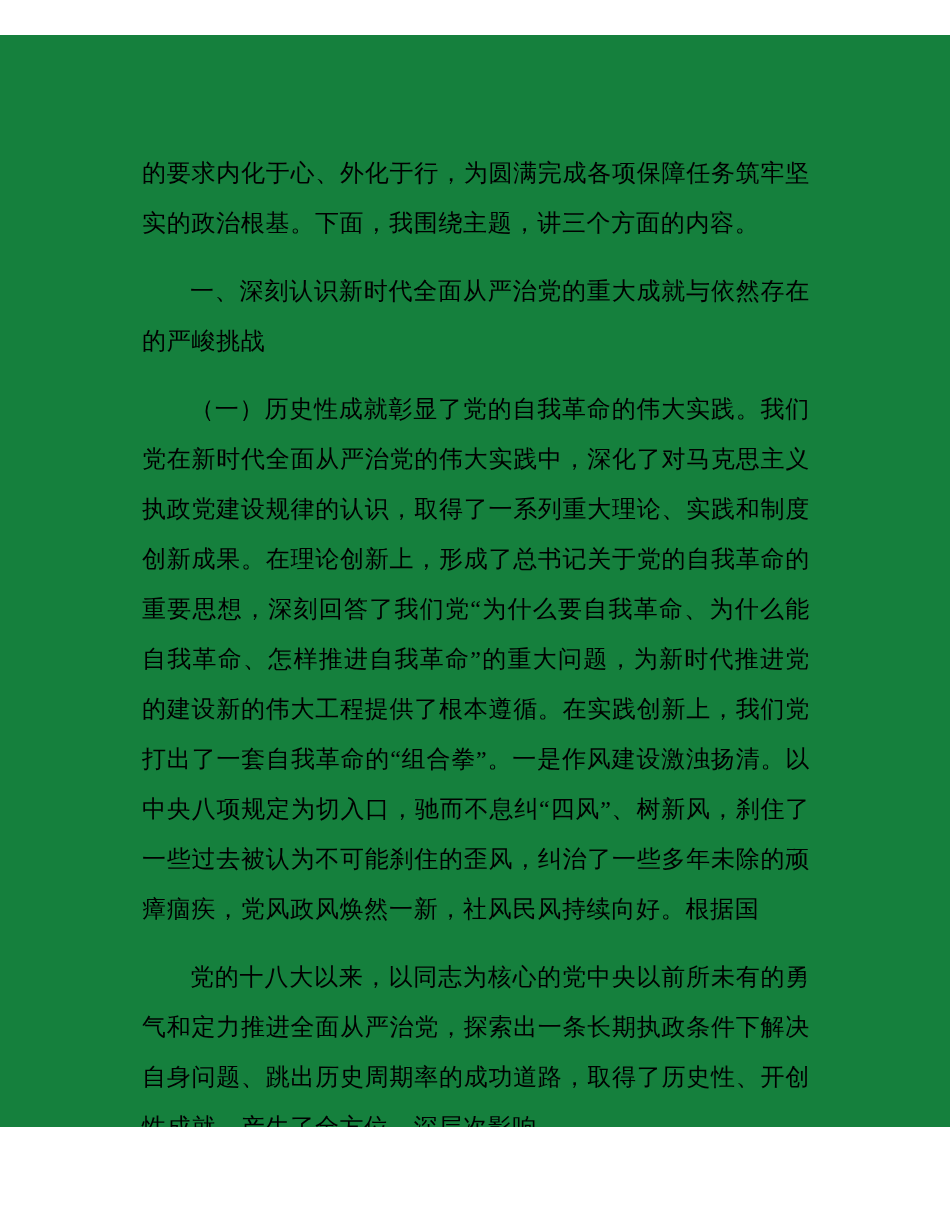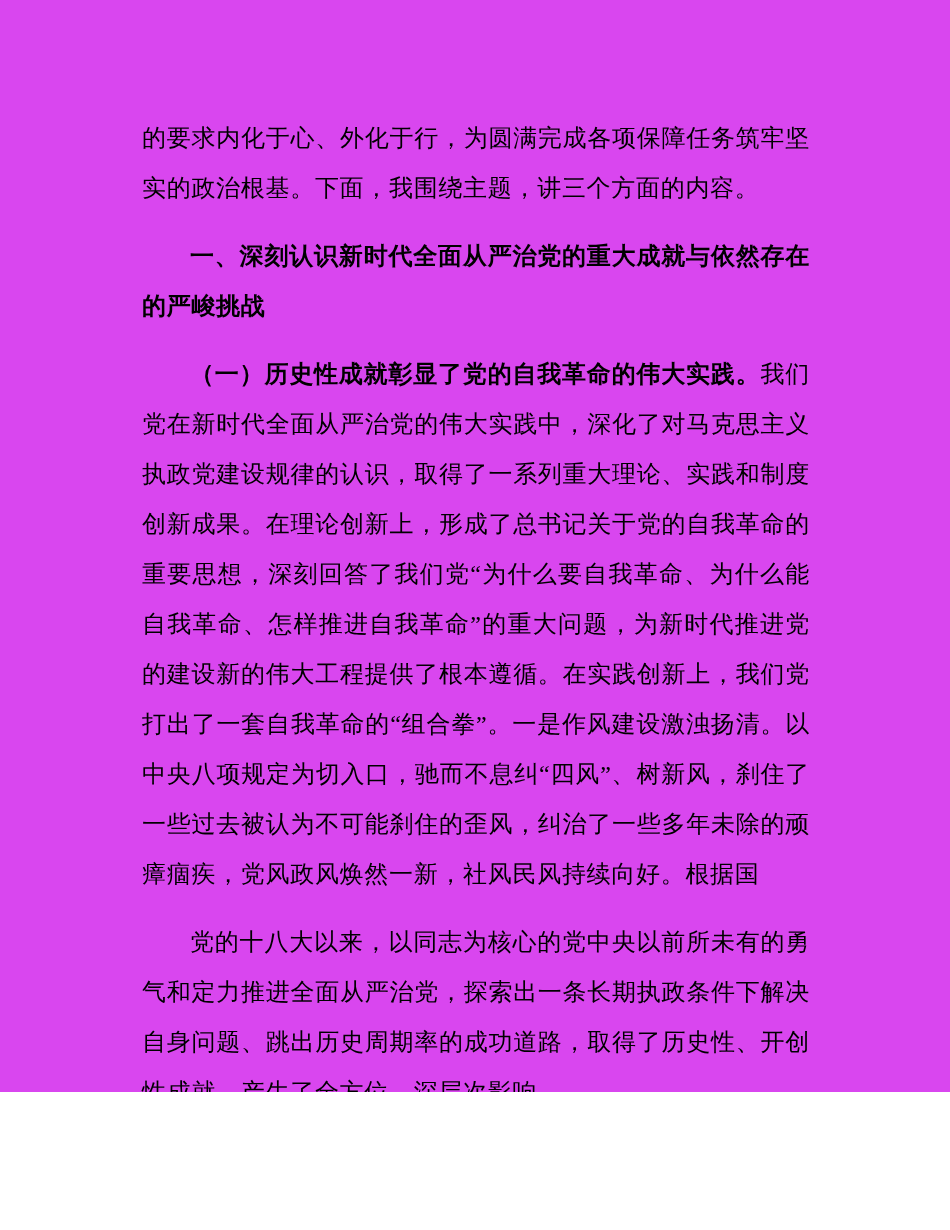--- a/index.html
+++ b/index.html
@@ -4,24 +4,25 @@
 <style>
   html, body {
     margin: 0;
     padding: 0;
     background: #ffffff;
   }
   .page {
     position: relative;
     width: 950px;
     height: 1092px;
-    background: #d946ef;
+    background: #15803d;
     overflow: hidden;
     color: #000000;
     font-family: "Liberation Serif", "DejaVu Serif", serif;
+    margin-top: 35px;
   }
   .content {
     position: absolute;
     left: 142px;
     top: 113px;
     width: 668px;
     font-size: 24px;
     line-height: 50px;
     letter-spacing: 0.7px;
     text-align: justify;
@@ -30,21 +31,21 @@
     margin: 0 0 18px 0;
     text-indent: 2em;
     word-break: break-all;
   }
   .content p.no-indent {
     text-indent: 0;
   }
   .heading,
   .lead {
     font-family: "Liberation Sans", "DejaVu Sans", sans-serif;
-    font-weight: bold;
+    font-weight: normal;
   }
 </style>
 </head>
 <body>
 
 <div class="page">
   <div class="content">
 
     <p class="no-indent">的要求内化于心、外化于行，为圆满完成各项保障任务筑牢坚实的政治根基。下面，我围绕主题，讲三个方面的内容。</p>
 

